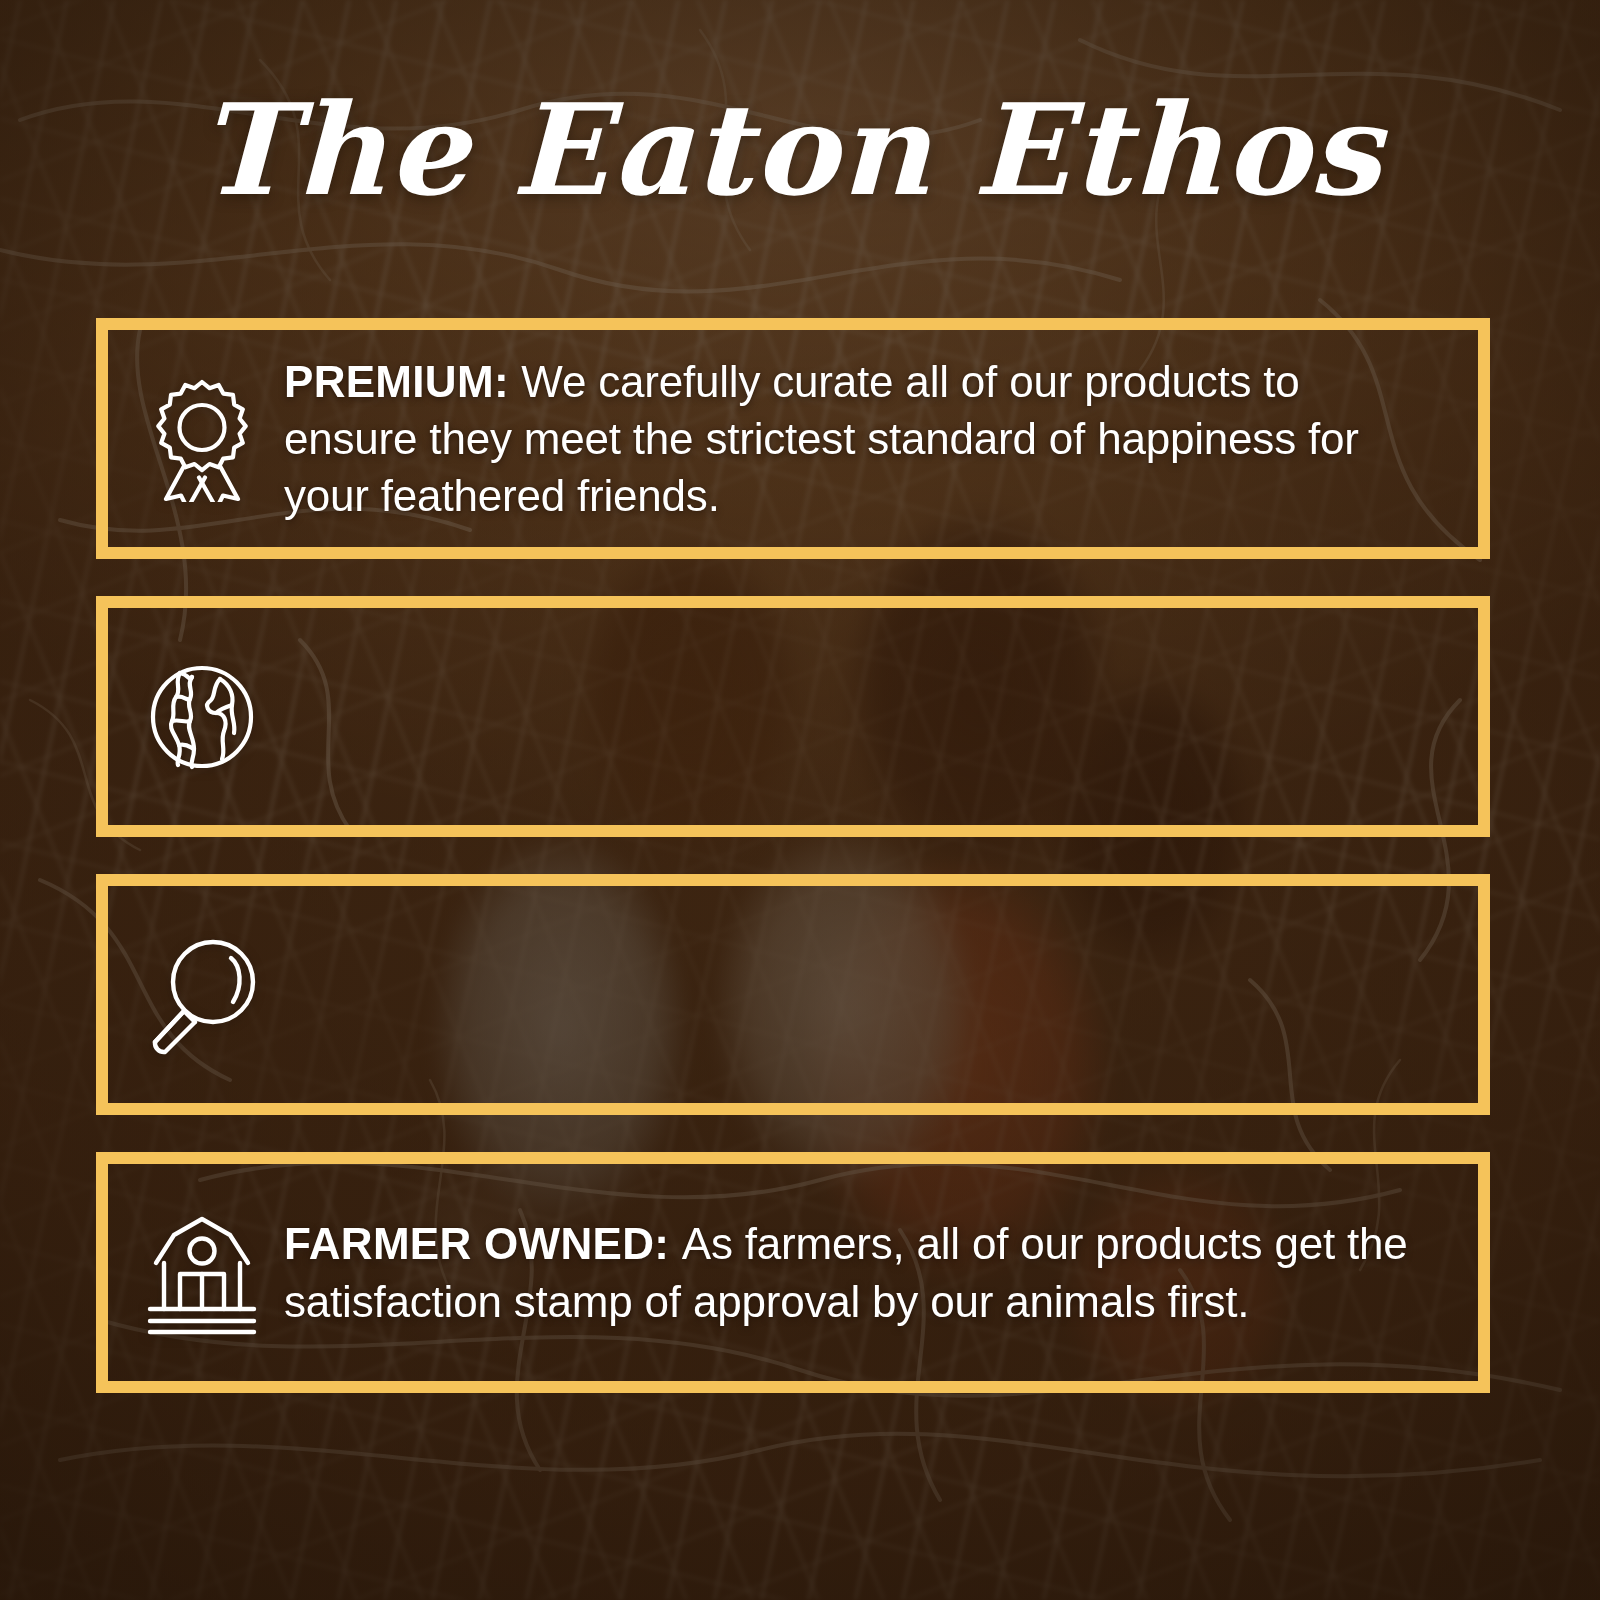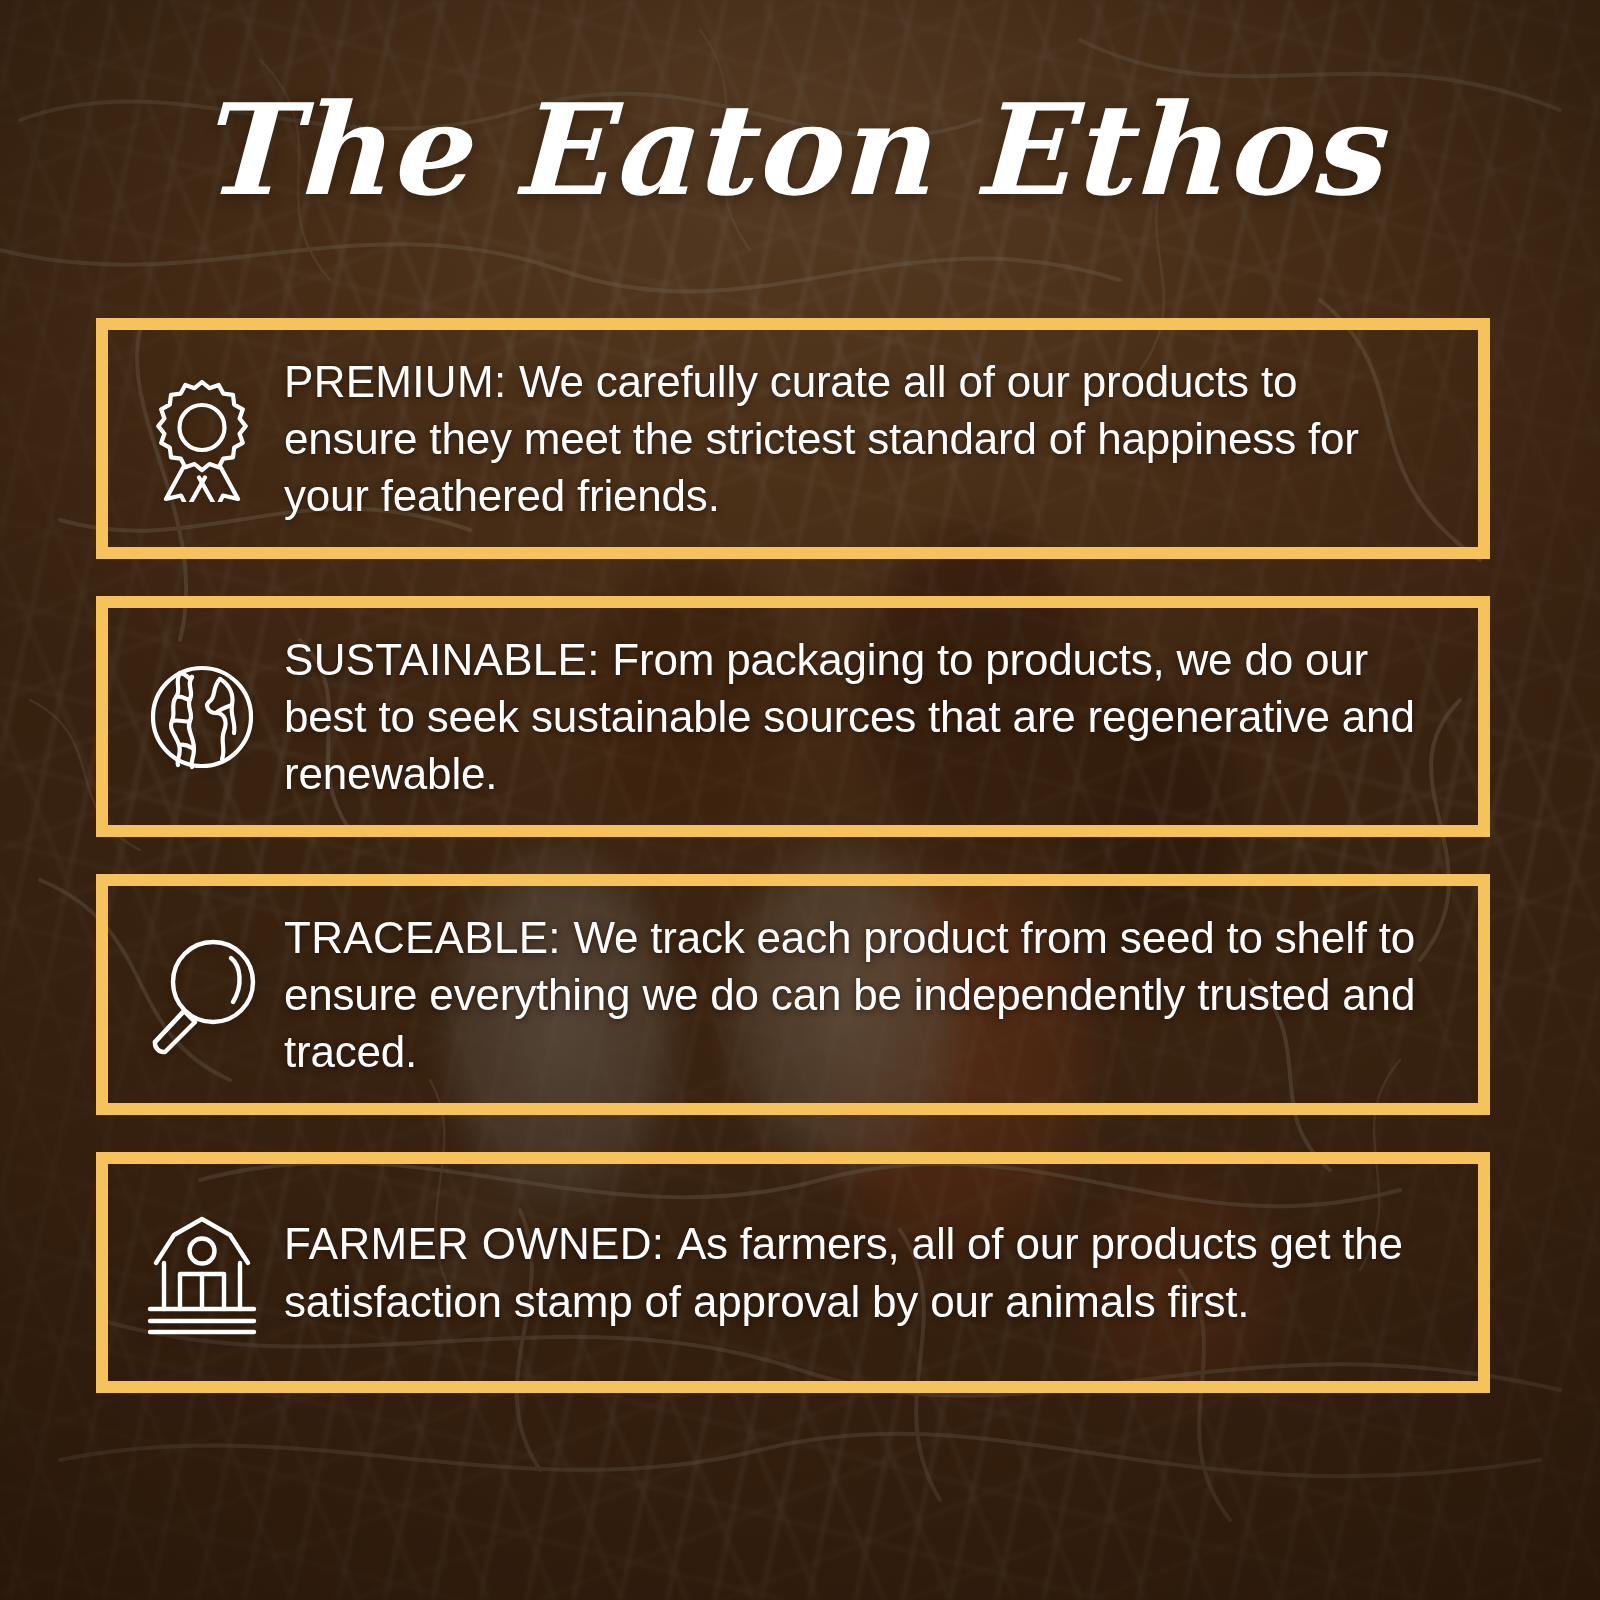--- a/index.html
+++ b/index.html
@@ -139,21 +139,21 @@
     padding-right: 56px;
     color: #ffffff;
     font-size: 44px;
     line-height: 1.30;
     font-weight: 500;
     letter-spacing: -.2px;
     text-shadow: 0 2px 7px rgba(30,16,6,.65), 0 0 2px rgba(30,16,6,.4);
   }
 
   .card-label {
-    font-weight: normal;
+    font-weight: bold;
     letter-spacing: .3px;
   }
 </style>
 </head>
 <body>
 
 <div id="poster">
 
   <div class="bg-layer bg-base"></div>
   <div class="bg-layer bg-eggs"></div>
@@ -225,41 +225,33 @@
               <path d="M34 12 C 44 14, 44 22, 46 16"></path>
               <path d="M30 36 C 38 34, 40 40, 44 38"></path>
               <path d="M26 60 C 34 58, 38 62, 44 60"></path>
               <path d="M33 84 C 40 82, 44 86, 48 88"></path>
               <path d="M74 18 C 66 26, 70 36, 64 40 C 58 44, 62 52, 70 52 C 78 52, 82 60, 78 70 C 74 80, 80 88, 76 98"></path>
               <path d="M74 18 C 84 24, 88 34, 86 44 C 84 54, 90 62, 88 72"></path>
               <path d="M86 44 C 80 46, 74 48, 70 52"></path>
             </g>
           </svg>
         </div>
-        <div class="card-text">
-          <span class="card-label">SUSTAINABLE: </span>
-          <span>From packaging to products, we do our best to seek sustainable sources that are regenerative and renewable.</span>
-        </div>
       </div>
 
       <div class="card">
         <div class="card-icon">
           <svg width="118" height="122" viewBox="0 0 118 122" aria-hidden="true">
             <g fill="none" stroke="#ffffff" stroke-width="4.4" stroke-linejoin="round" stroke-linecap="round">
               <circle cx="70" cy="48" r="40"></circle>
               <path d="M88 24 C 98 32, 100 52, 90 68"></path>
               <path d="M41 77 L12 108"></path>
               <path d="M41 77 L12 108 a 9 9 0 0 0 10 10 L52 88"></path>
               <path d="M52 88 L41 77"></path>
             </g>
           </svg>
-        </div>
-        <div class="card-text">
-          <span class="card-label">TRACEABLE: </span>
-          <span>We track each product from seed to shelf to ensure everything we do can be independently trusted and traced.</span>
         </div>
       </div>
 
       <div class="card">
         <div class="card-icon">
           <svg width="120" height="124" viewBox="0 0 120 124" aria-hidden="true">
             <g fill="none" stroke="#ffffff" stroke-width="4.4" stroke-linejoin="round" stroke-linecap="round">
               <path d="M14 52 L32 24 L60 8 L88 24 L106 52"></path>
               <path d="M22 52 L22 98"></path>
               <path d="M98 52 L98 98"></path>

